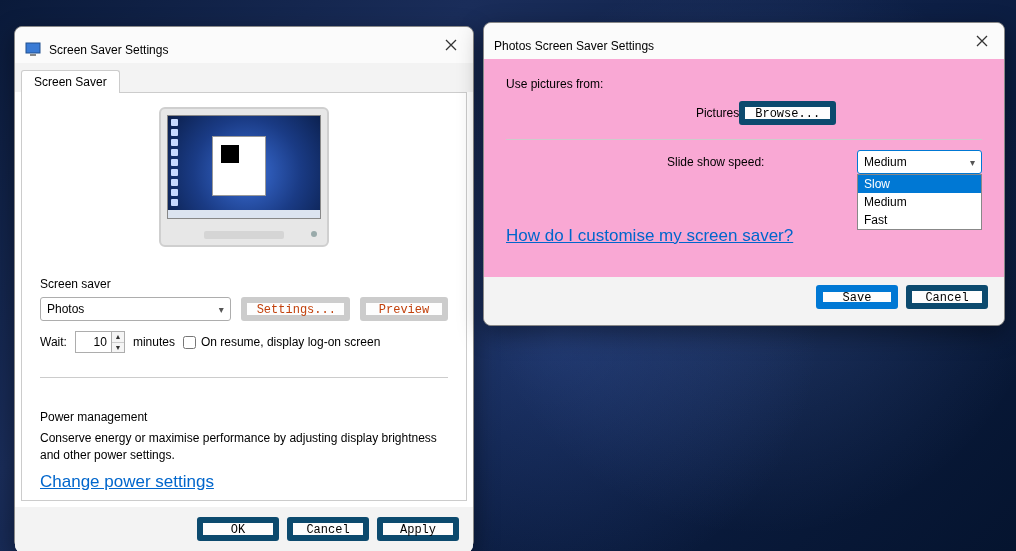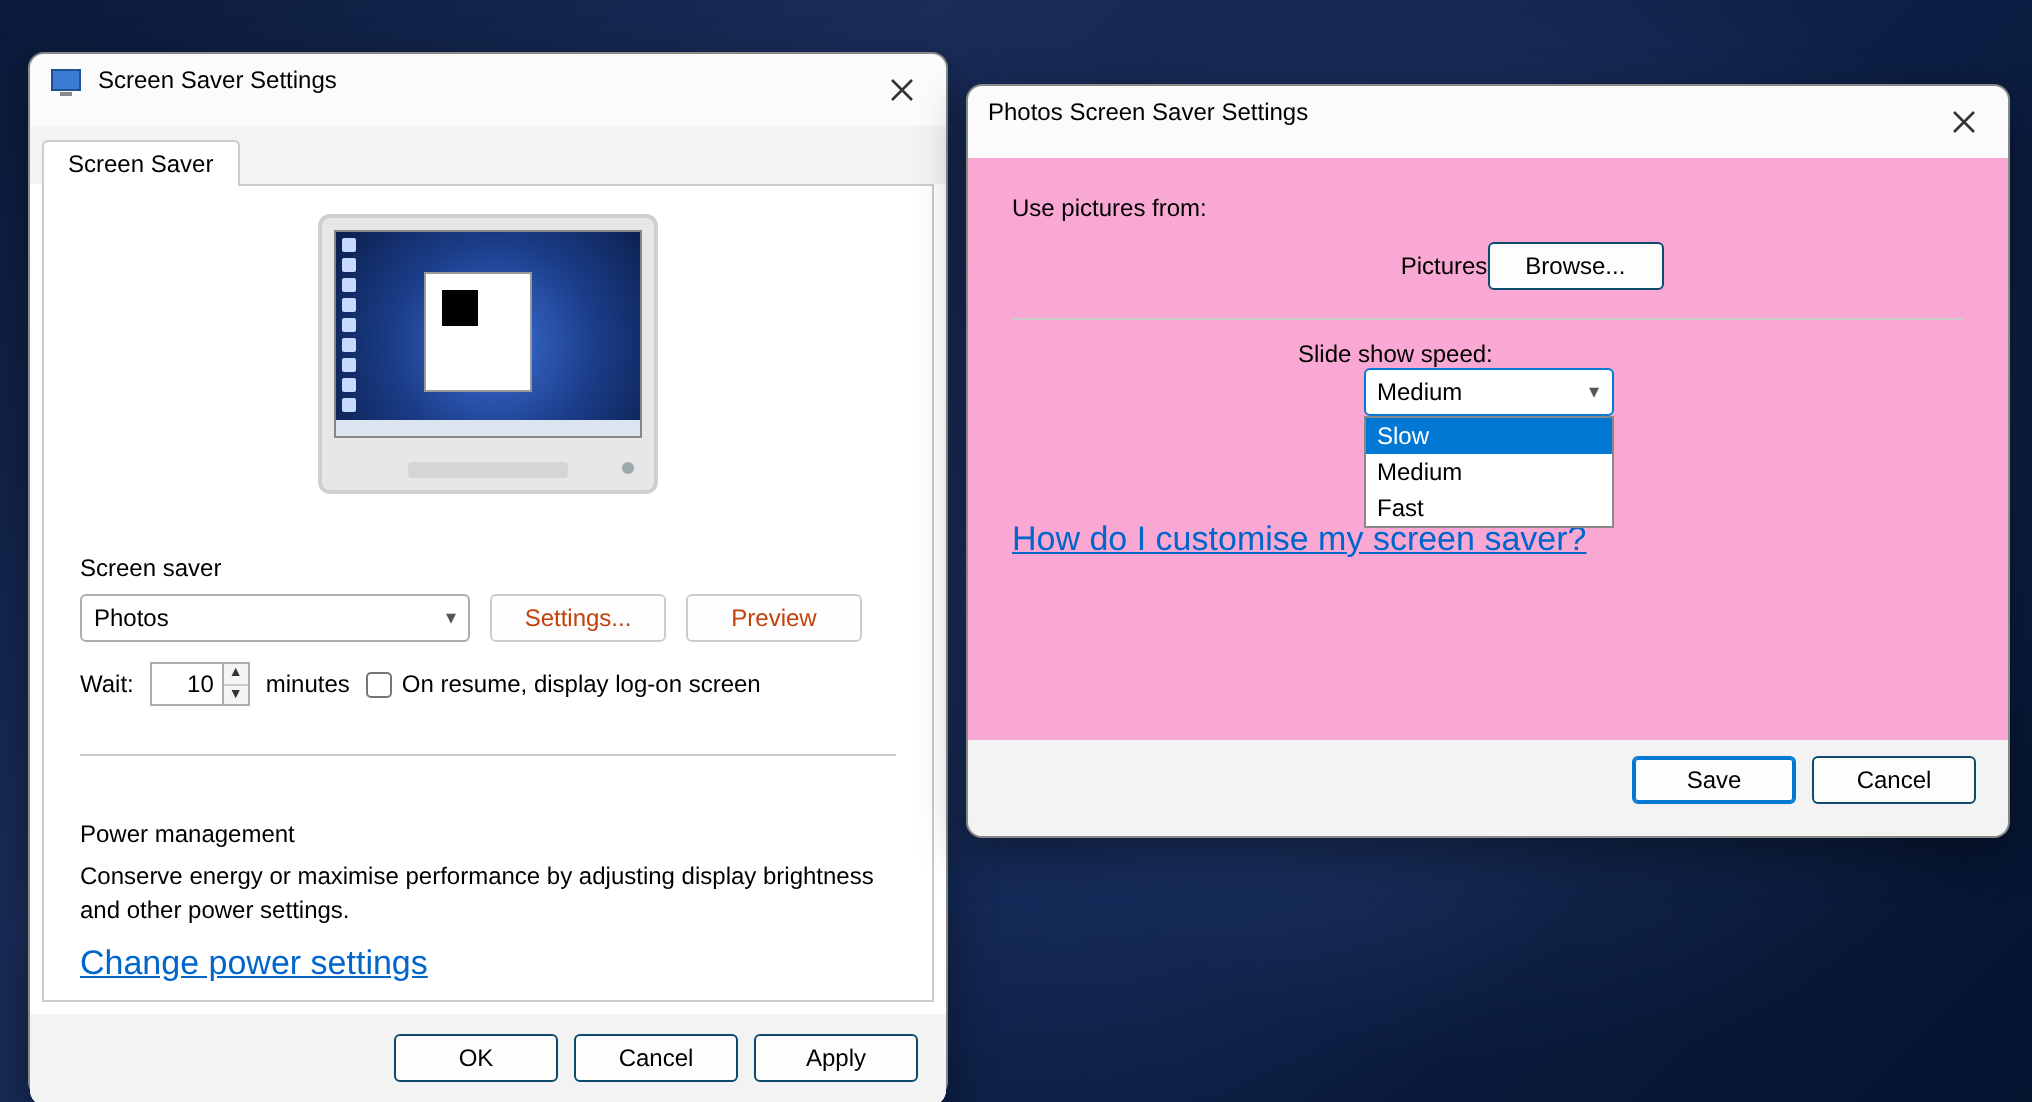--- a/index.html
+++ b/index.html
@@ -26,21 +26,21 @@
     position: absolute;
     background: #f3f3f3;
     border: 1px solid #888;
     border-radius: 8px;
     box-shadow: 0 8px 24px rgba(0,0,0,0.4);
     display: flex;
     flex-direction: column;
   }
   .titlebar {
     display: flex;
-    align-items: flex-start;
+    align-items: flex-end;
     padding: 6px 10px;
     height: 36px;
     background: #fbfbfb;
     border-radius: 8px 8px 0 0;
   }
   .titlebar .title-icon {
     width: 16px; height: 16px;
     margin-right: 8px;
     display: inline-block;
   }
@@ -58,24 +58,24 @@
     justify-content: flex-end;
     gap: 8px;
     padding: 10px 14px 14px 14px;
     background: #f3f3f3;
     border-radius: 0 0 8px 8px;
   }
   button.win {
     min-width: 82px;
     height: 24px;
     background: #fdfdfd;
-    border: 1px solid #0c4a6e;
+    border: 6px solid #0c4a6e;
     border-radius: 3px;
     font-size: 12px;
-    font-family: Liberation Sans, sans-serif;
+    font-family: Liberation Mono, monospace;
     color: #000;
     padding: 0 10px;
     cursor: default;
   }
   button.win.default { border-color: #0078d4; box-shadow: 0 0 0 1px #0078d4 inset; }
   button.win.disabled { color: #c2410c; border-color: #ccc; }
   button.win.wide { min-width: 88px; }
   .combo {
     height: 24px;
     background: #fff;
@@ -152,21 +152,21 @@
   .ss-row { display:flex; align-items:center; gap:10px; margin-bottom:10px; }
   .ss-row .combo { width: 195px; }
   .wait-row { display:flex; align-items:center; gap:8px; margin-bottom:14px; }
 
   .power-section { margin-top: 22px; }
   .power-desc { font-size:12px; color:#000; line-height:1.4; margin: 4px 0 8px 0; }
 
   #dlg1 .button-row { padding: 10px 14px 12px 14px; }
 
   
-  #dlg2 { left: 483px; top: 22px; width: 522px; height: 377px; margin-top: 20px; }
+  #dlg2 { left: 483px; top: 22px; width: 522px; height: 304px; }
   #dlg2 .fieldrow { display:flex; align-items:center; justify-content:center; margin:6px 0; }
   #dlg2 .fieldrow .label-col { width: 190px; }
   #dlg2 .fieldrow .val { font-size:12px; }
   #dlg2 .combo { width: 125px; }
   #dlg2 .dropdown-list {
     position:absolute; left:0; top:24px; width:125px;
     background:#fff; border:1px solid #888; z-index:10;
   }
   #dlg2 .dropdown-list div { padding:2px 6px; font-size:12px; }
   #dlg2 .dropdown-list div.sel { background:#0078d4; color:#fff; }
@@ -270,21 +270,21 @@
         </svg>
     </span>
   </div>
   <div class="content">
     <div class="section-title">Use pictures from:</div>
     <div class="fieldrow" style="margin-bottom:14px;">
       <span class="val" style="margin-left:44px;">Pictures</span>
       <button class="win wide">Browse...</button>
     </div>
     <hr class="sep">
-    <div class="fieldrow" style="justify-content:space-between; gap:0; position:relative;flex-direction:column;">
+    <div class="fieldrow" style="justify-content:flex-end; gap:0; position:relative;">
       <span class="label-col">Slide show speed:</span>
       <div style="position:relative;">
         <div class="combo highlight">
           <span>Medium</span>
           <span class="arrow">▾</span>
         </div>
         <div class="dropdown-list">
           <div class="sel">Slow</div>
           <div>Medium</div>
           <div>Fast</div>

